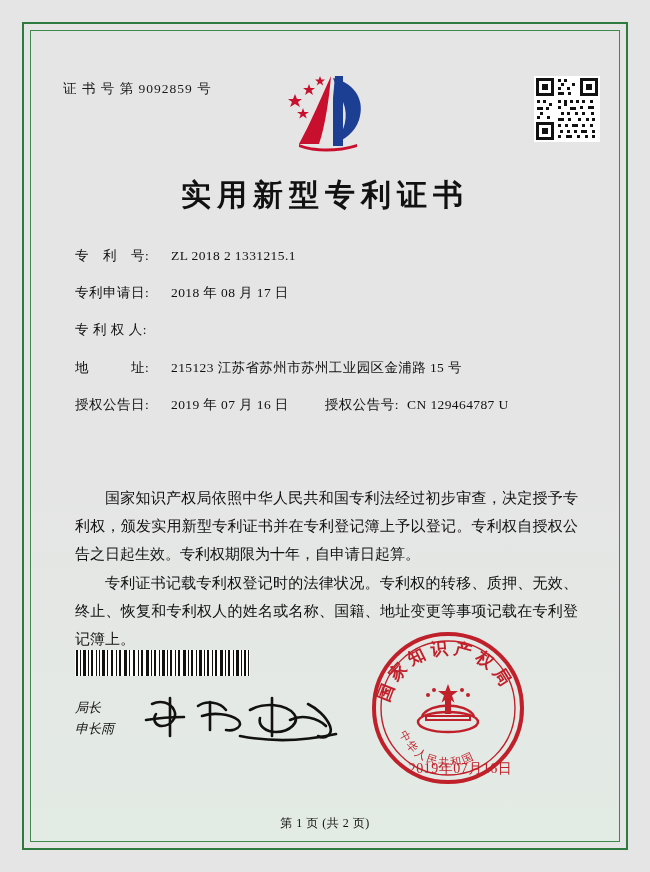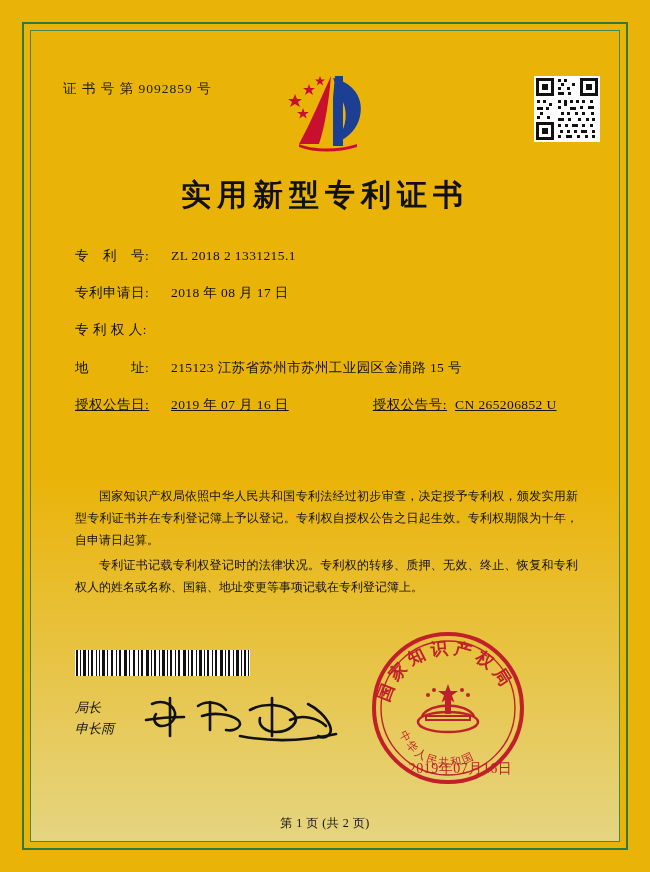--- a/index.html
+++ b/index.html
@@ -12,21 +12,21 @@
     height: 872px;
     font-family: "Liberation Serif", serif;
     color: #1a1a1a;
     position: relative;
     overflow: hidden;
   }
 
   .page {
     position: absolute;
     inset: 0;
-    background: #eab308;
+    background: #e5e5e5;
   }
 
   
   .border-outer {
     position: absolute;
     left: 22px;
     top: 22px;
     right: 22px;
     bottom: 22px;
     border: 2px solid #2f7a3f;
@@ -108,39 +108,38 @@
     letter-spacing: 0.5px;
     color: #111;
   }
   .field-value {
     margin-left: 8px;
     color: #111;
     letter-spacing: 0.4px;
   }
   .field-row.split {
     justify-content: flex-start;
-    text-decoration: underline;
   }
   .field-second {
-    margin-left: 84px;
+    margin-left: 36px;
     display: flex;
     align-items: flex-start;
   }
 
   
   .lbl-w1 { width: 88px; }   
   .lbl-w2 { width: 88px; }
 
   
   .paras {
     position: absolute;
     left: 45px;
     right: 42px;
     top: 455px;
-    font-size: 12px;
+    font-size: 15px;
     line-height: 1.85;
     text-align: justify;
     color: #111;
   }
   .paras p {
     margin: 0 0 2px 0;
     text-indent: 2em;
   }
 
   
@@ -335,21 +334,21 @@
       <div class="field-row">
         <span class="field-label lbl-w2">地　　　址:</span>
         <span class="field-value">215123 江苏省苏州市苏州工业园区金浦路 15 号</span>
       </div>
 
       <div class="field-row split">
         <span class="field-label lbl-w2">授权公告日:</span>
         <span class="field-value">2019 年 07 月 16 日</span>
         <span class="field-second">
           <span class="field-label">授权公告号:</span>
-          <span class="field-value">CN 265206852 U</span>
+          <span class="field-value">CN 129464787 U</span>
         </span>
       </div>
 
     </div>
 
     <div class="paras">
       <p>国家知识产权局依照中华人民共和国专利法经过初步审查，决定授予专利权，颁发实用新型专利证书并在专利登记簿上予以登记。专利权自授权公告之日起生效。专利权期限为十年，自申请日起算。</p>
       <p>专利证书记载专利权登记时的法律状况。专利权的转移、质押、无效、终止、恢复和专利权人的姓名或名称、国籍、地址变更等事项记载在专利登记簿上。</p>
     </div>
 

